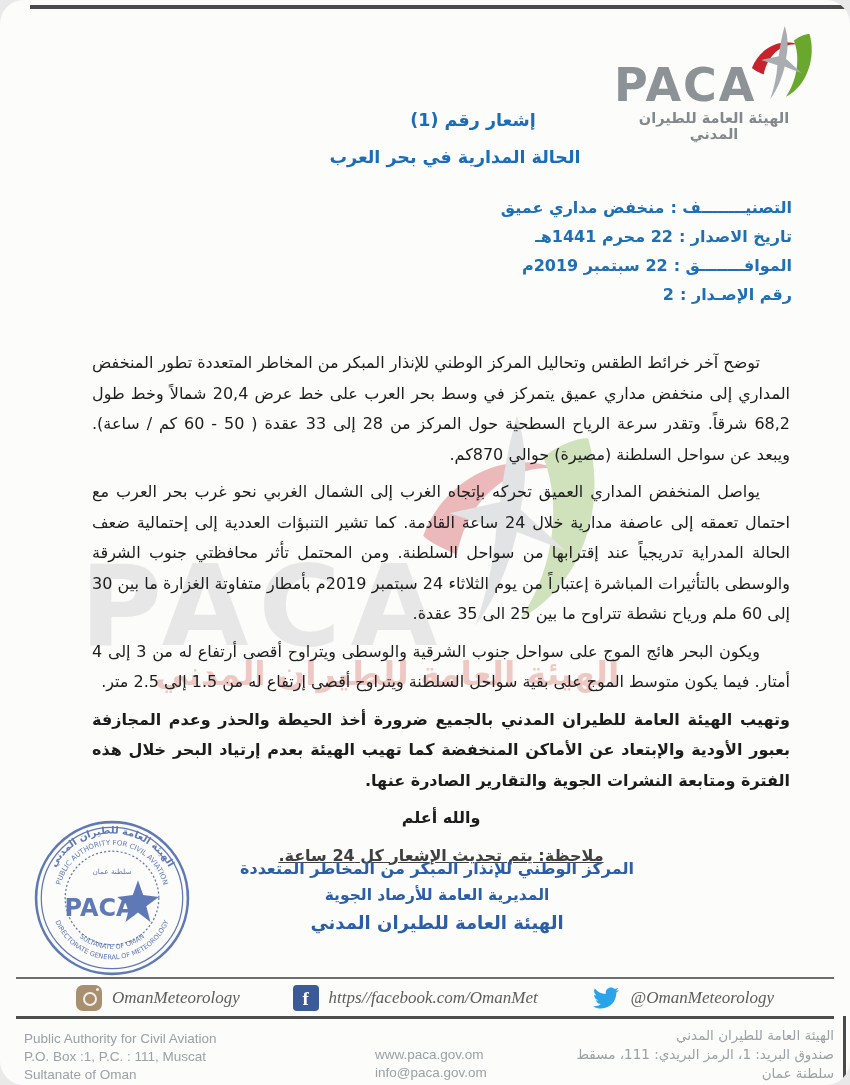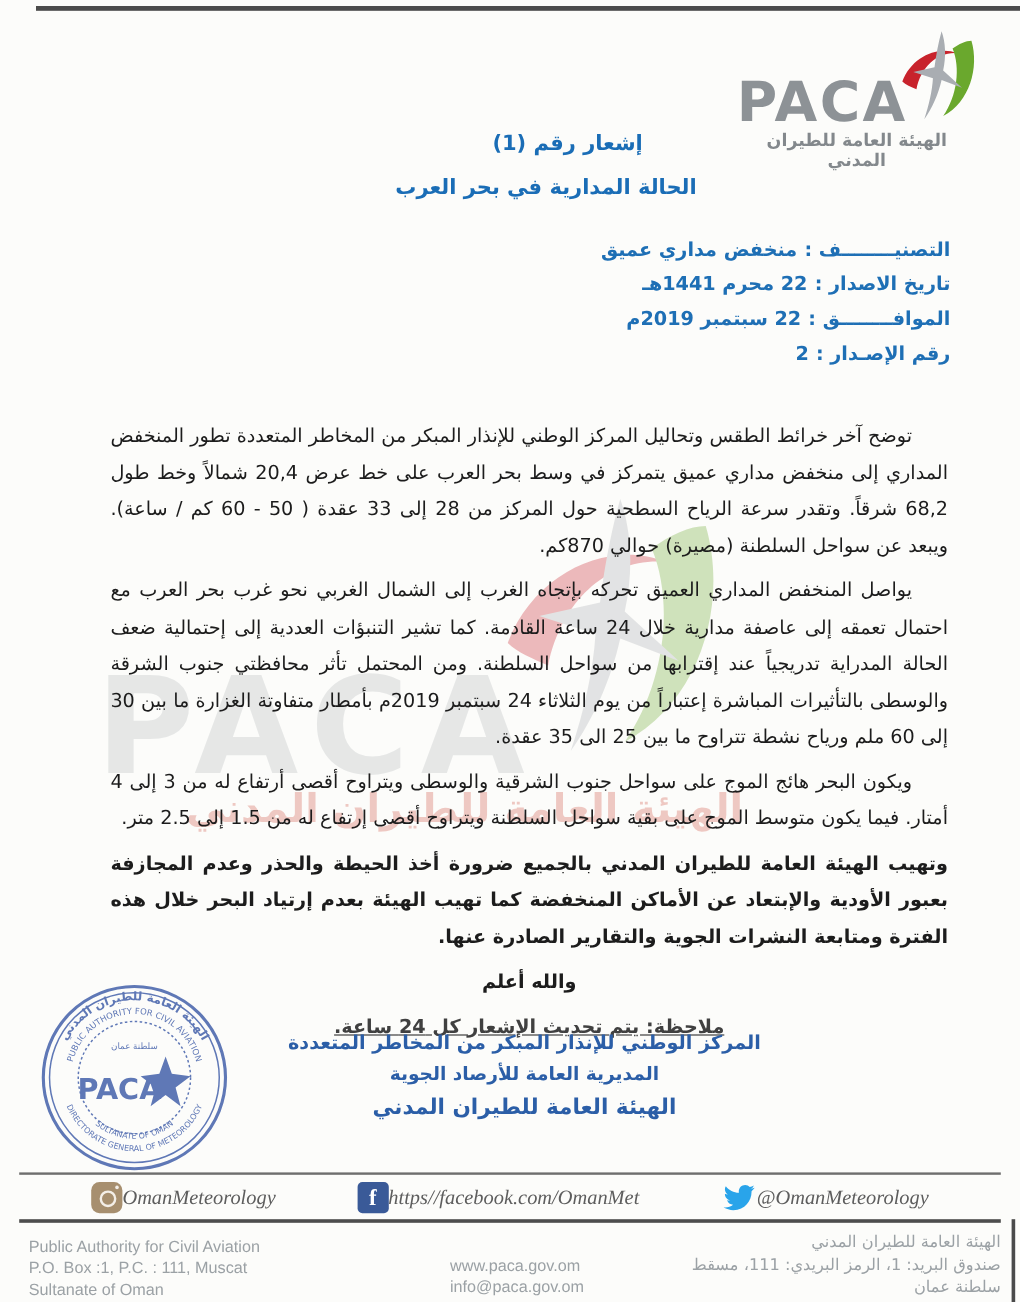--- a/index.html
+++ b/index.html
@@ -1,17 +1,17 @@
 <!DOCTYPE html>
 <html lang="ar"><head>
 <meta charset="utf-8">
 <style>
   html,body{margin:0;padding:0;}
   body{background:#e9e9e9;font-family:"DejaVu Sans",sans-serif;}
-  .page{position:relative;width:850px;height:1085px;margin:0 auto;background:#fcfcfa;overflow:hidden;}
+  .page{position:relative;width:850px;height:1085px;margin:0 auto;background:#fcfcfa;overflow:hidden;border-radius:24px;}
 
   
   .scan-top-line{position:absolute;top:5px;left:30px;right:0;height:4px;background:#2b2b2b;opacity:.85;}
   .scan-right-line{position:absolute;right:4px;top:1016px;width:3px;height:69px;background:#4a4a4a;}
 
   
   .logo{position:absolute;top:20px;right:36px;width:200px;height:122px;}
   .logo-text{position:absolute;left:0;top:42px;font-size:46px;font-weight:bold;color:#8d9296;letter-spacing:2px;line-height:1;}
   .logo-mark{position:absolute;right:-6px;top:-2px;width:72px;height:92px;}
   .logo-ar{position:absolute;bottom:0;left:0;right:0;text-align:center;direction:rtl;font-size:14.5px;font-weight:bold;color:#83888c;}
@@ -43,21 +43,21 @@
   .stamp{position:absolute;left:34px;top:820px;width:156px;height:156px;opacity:.88;}
 
   
   .signature{position:absolute;top:855px;left:0;right:0;transform:translateX(12px);text-align:center;direction:rtl;color:#2b5ea7;z-index:2;}
   .sig1{font-size:16px;font-weight:bold;line-height:27px;}
   .sig2{font-size:15.5px;font-weight:bold;line-height:26px;}
   .sig3{font-size:18px;font-weight:bold;line-height:30px;}
 
   
   .social{position:absolute;top:977px;left:16px;right:16px;height:42px;border-top:2px solid #6e6e6e;border-bottom:3px solid #4d4d4d;display:flex;align-items:center;justify-content:space-between;padding:0 60px;box-sizing:border-box;}
-  .social-group{display:flex;align-items:center;}
+  .social-group{display:flex;align-items:center;gap:10px;}
   .social-handle{font-family:"Liberation Serif",serif;font-style:italic;font-size:17px;color:#5d5d5d;}
   .icon-ig{width:26px;height:26px;border-radius:7px;background:#a78f6f;position:relative;}
   .icon-ig::before{content:"";position:absolute;left:7px;top:7px;width:10px;height:10px;border:2px solid #f4efe8;border-radius:50%;}
   .icon-ig::after{content:"";position:absolute;right:3px;top:3px;width:3px;height:3px;background:#f4efe8;border-radius:50%;}
   .icon-fb{width:26px;height:26px;border-radius:4px;background:#3a5a98;color:#fff;font-family:"Liberation Serif",serif;font-weight:bold;font-size:19px;display:flex;align-items:flex-end;justify-content:center;line-height:24px;}
   .icon-tw{width:30px;height:26px;}
 
   
   .footer-en{position:absolute;left:24px;top:1030px;font-family:"Liberation Sans",sans-serif;font-size:13.5px;color:#9ba1a5;line-height:18px;}
   .footer-web{position:absolute;left:344px;top:1046px;font-family:"Liberation Sans",sans-serif;font-size:13.5px;color:#9ba1a5;line-height:18px;margin-left:31px;}

